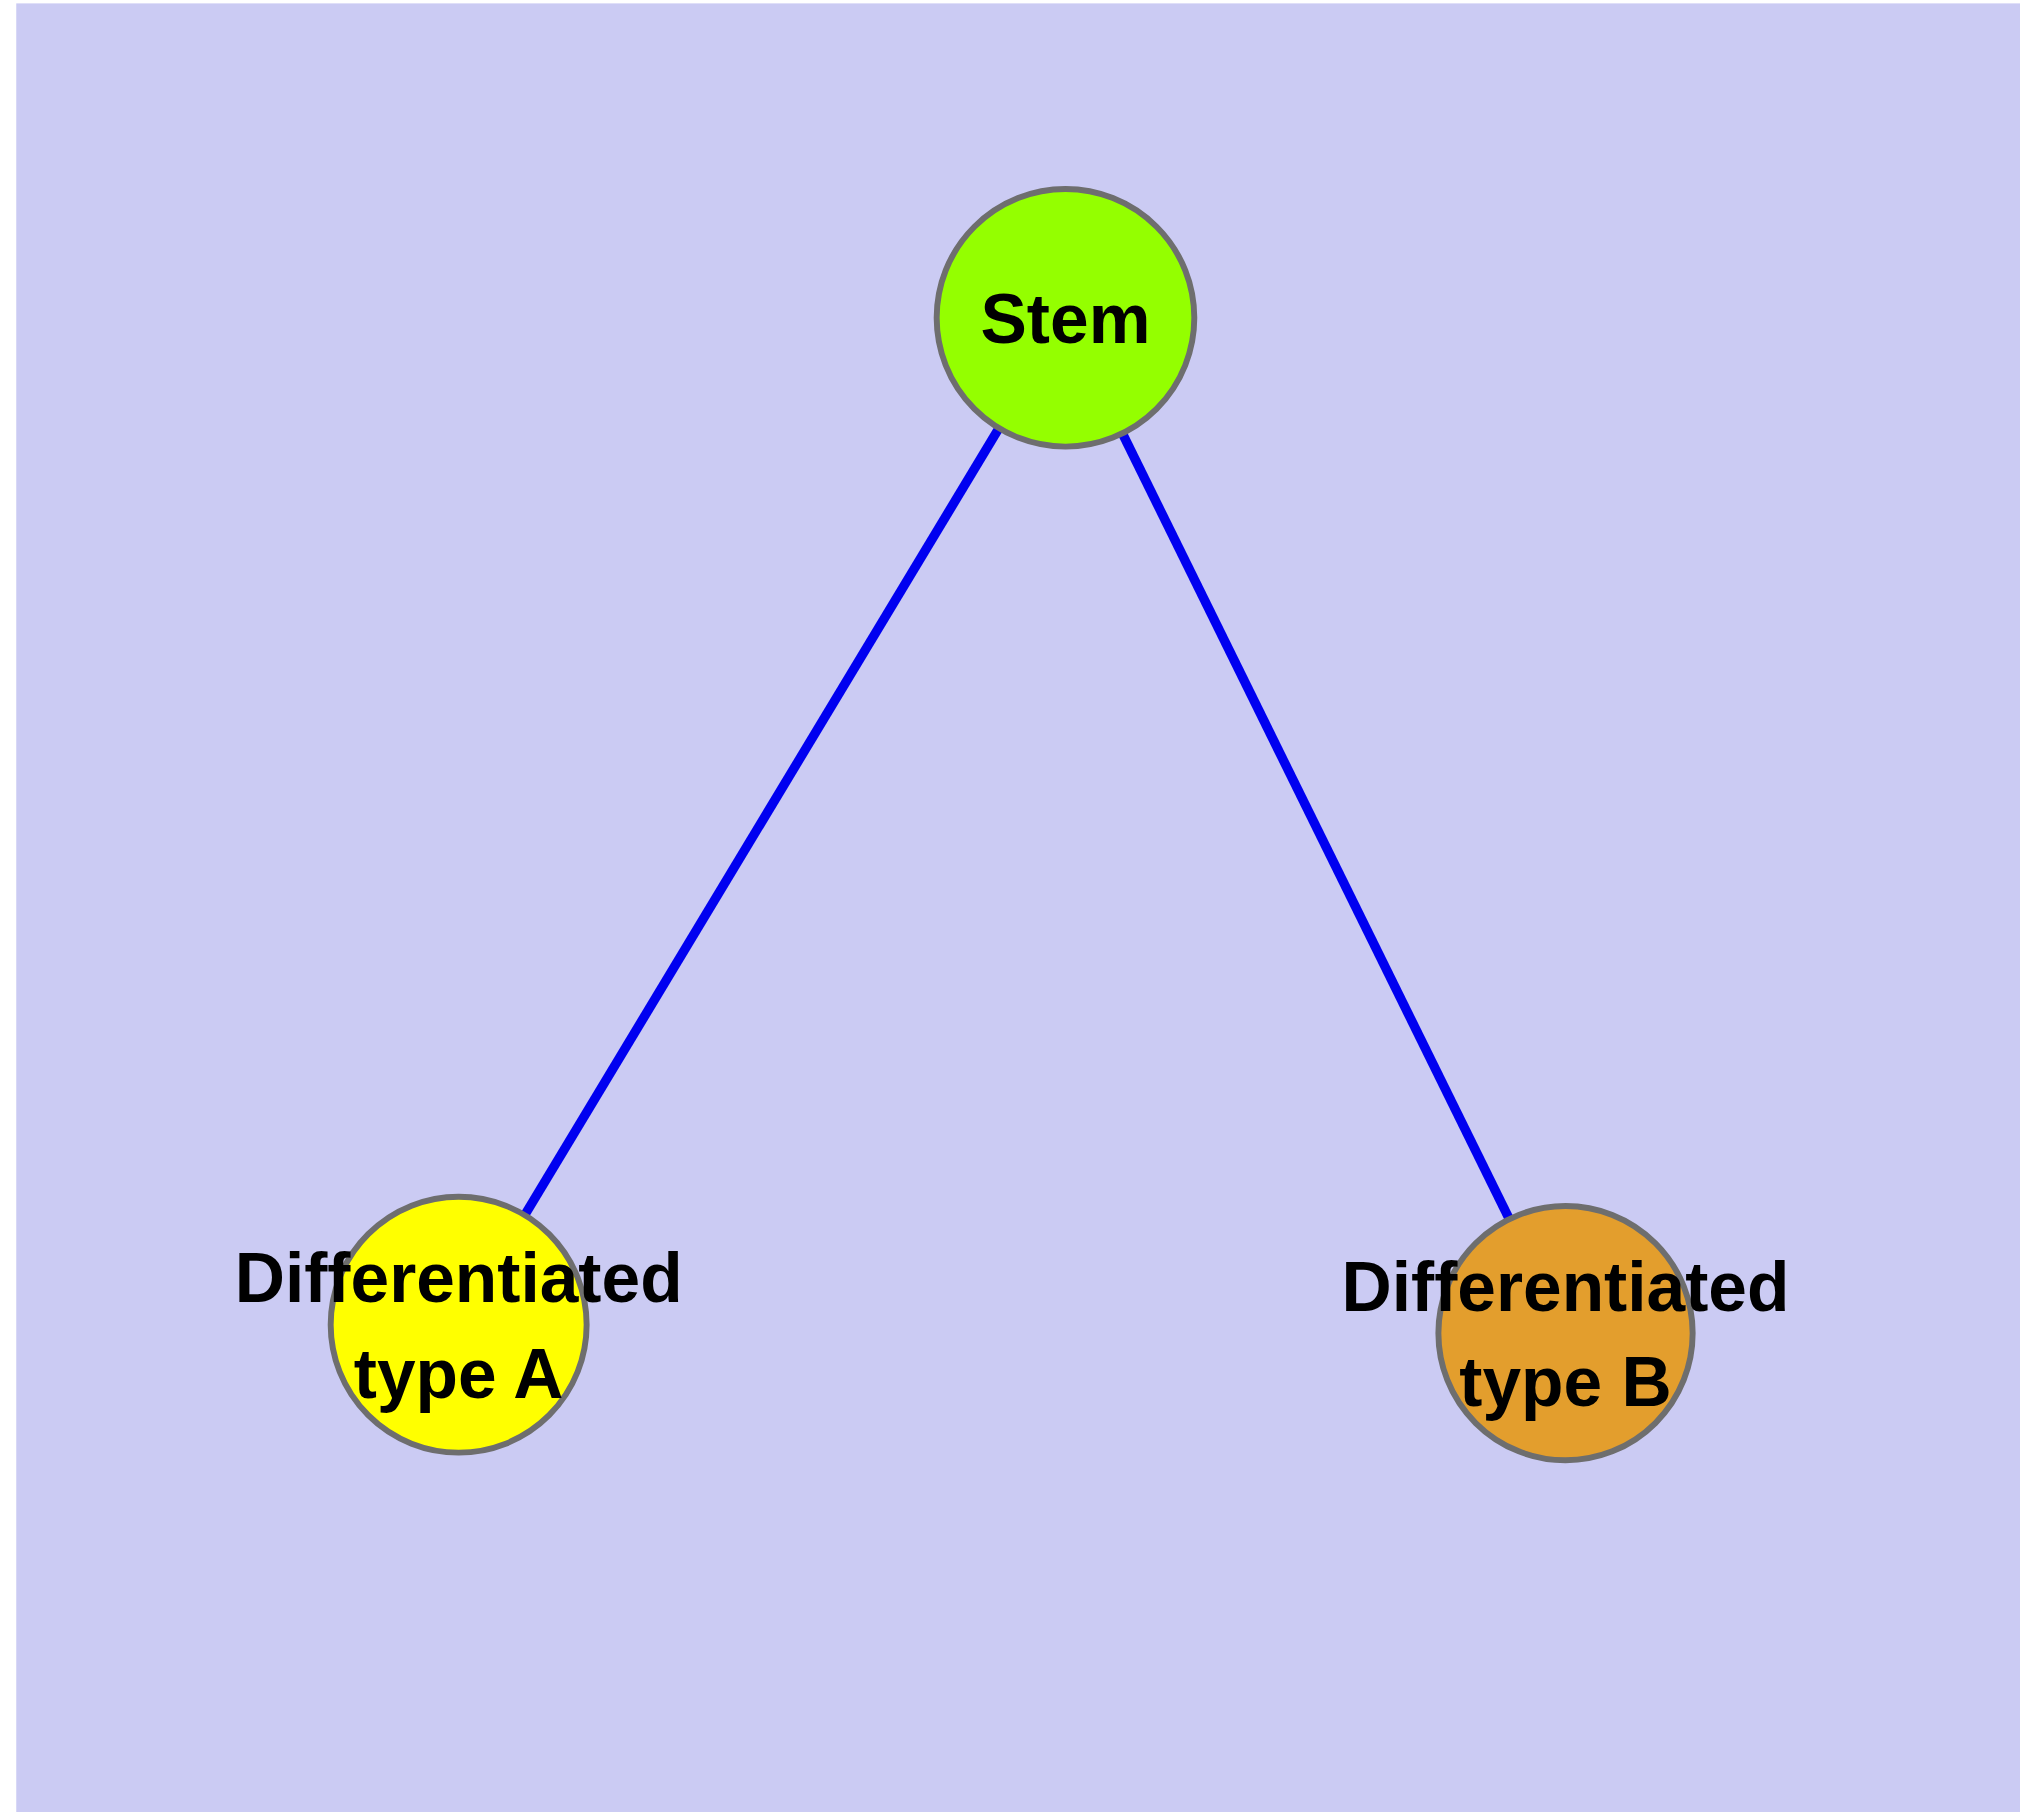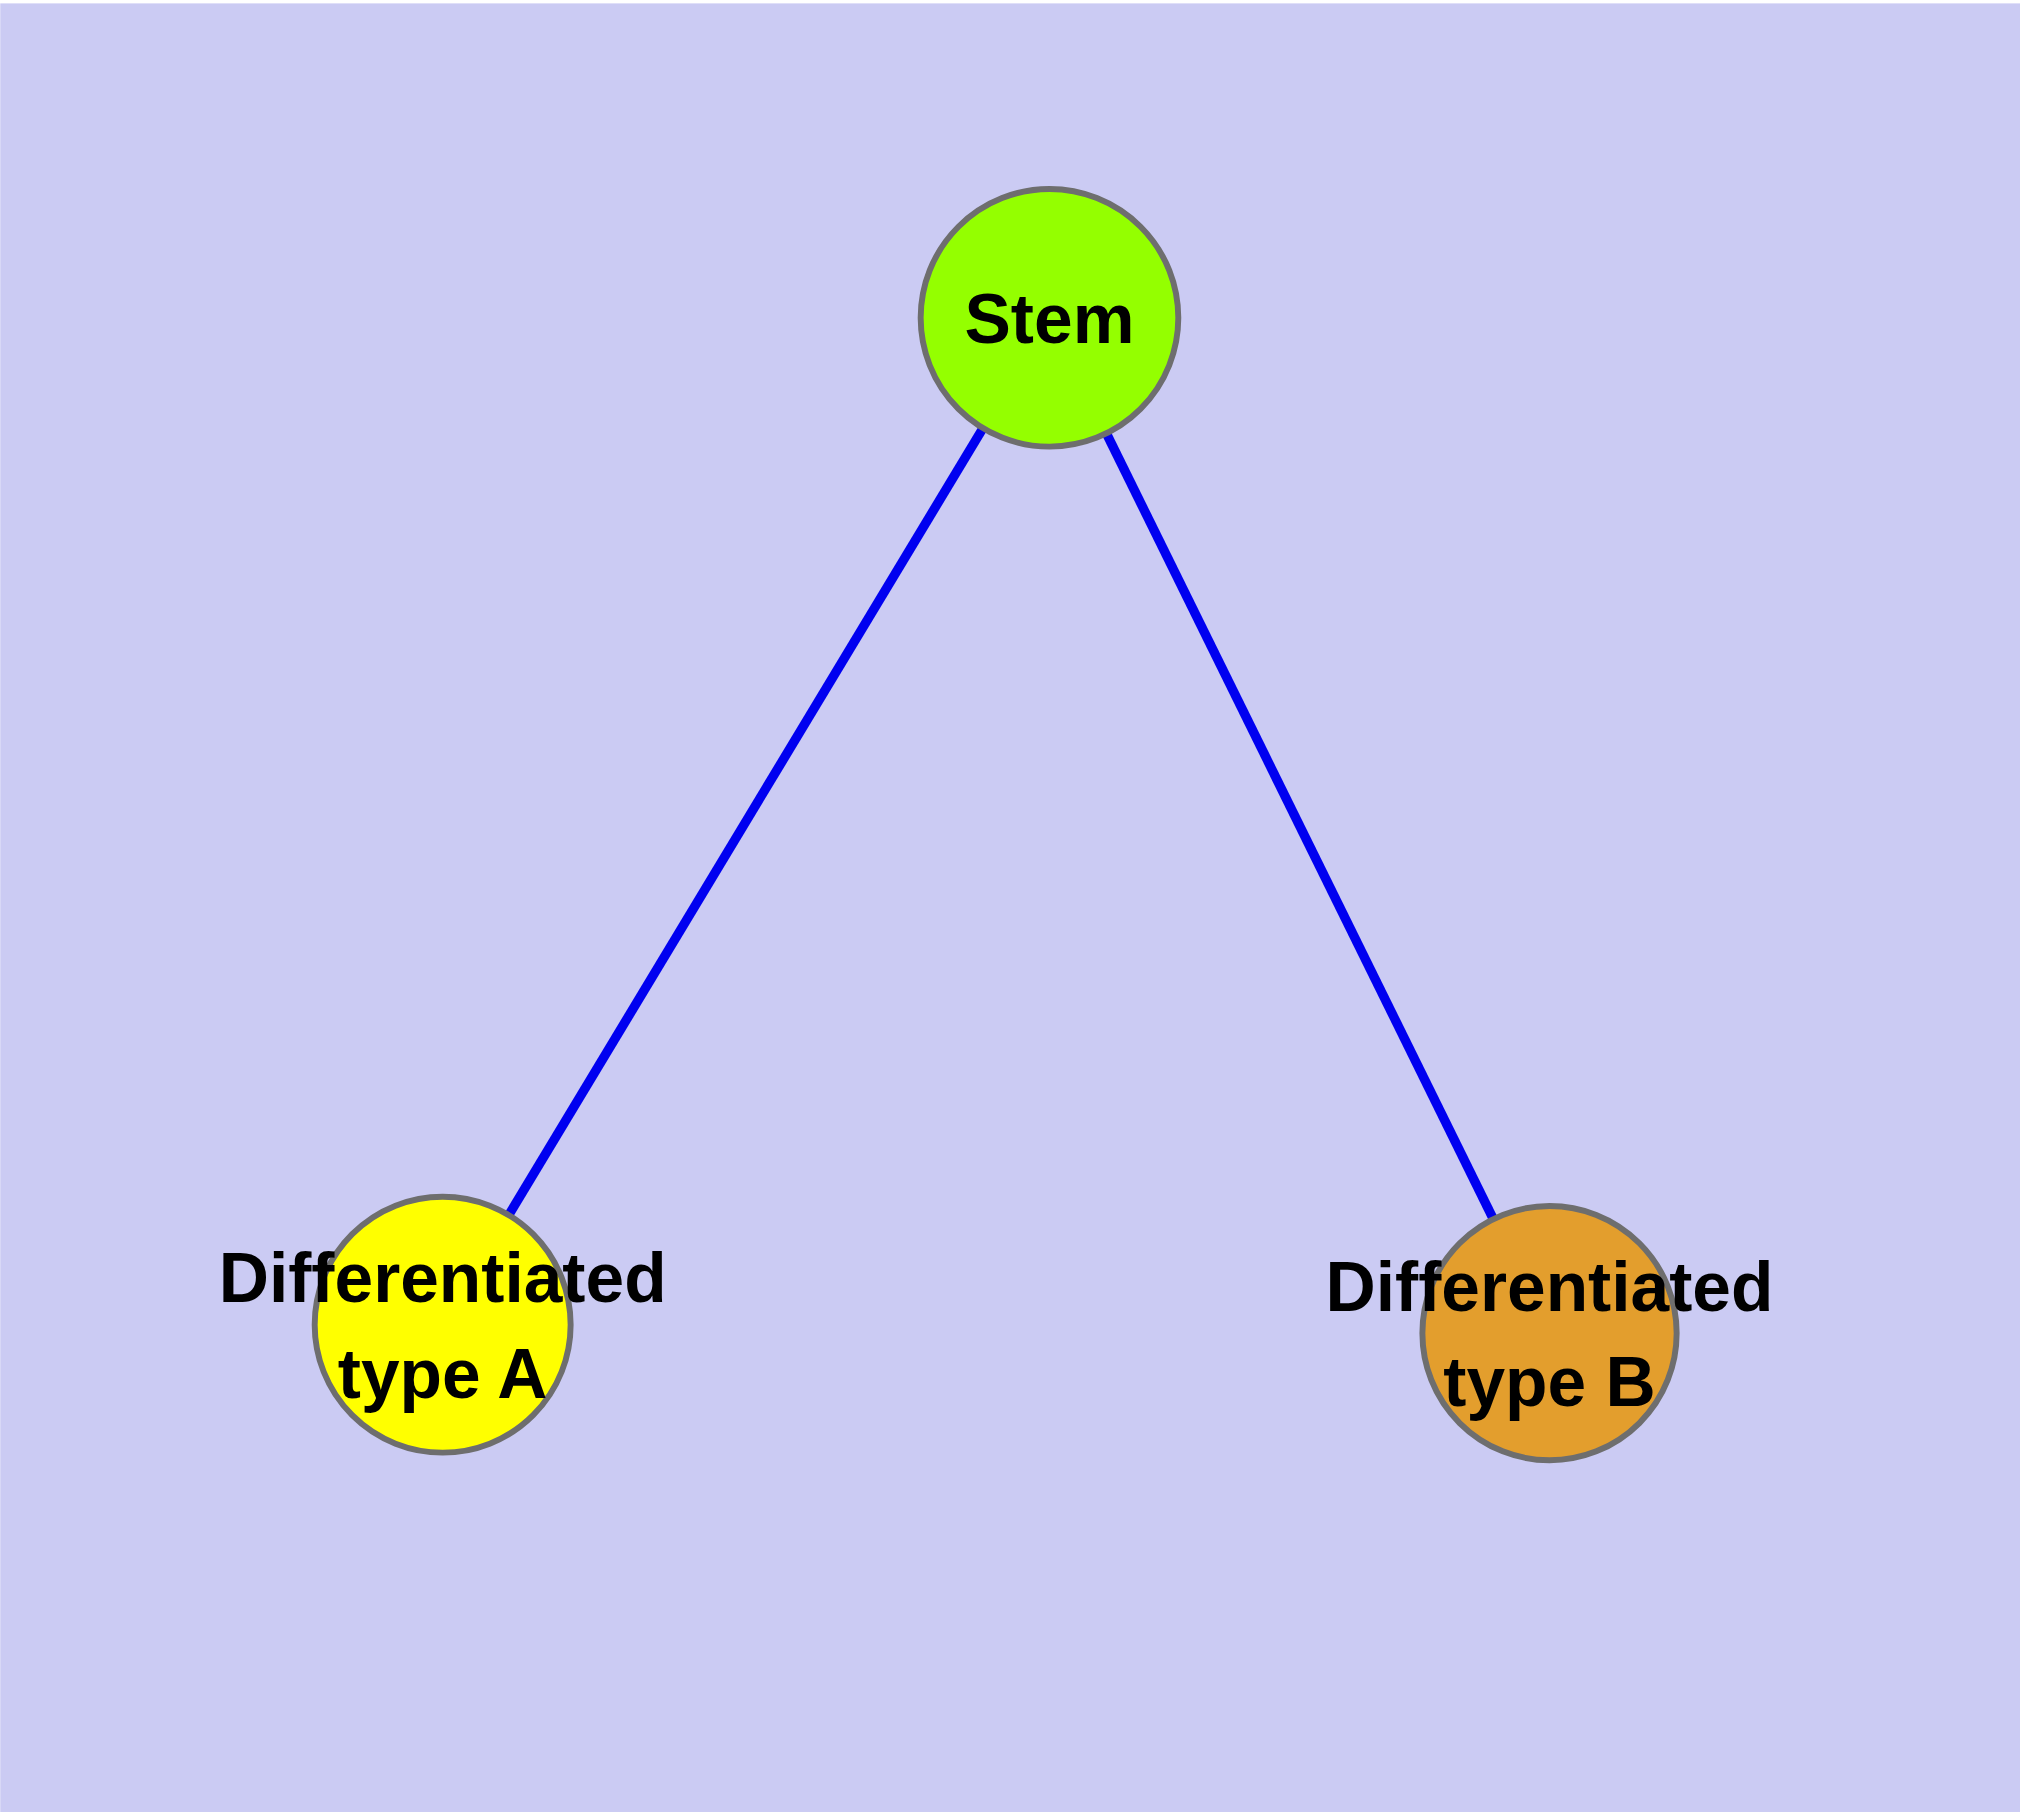--- a/index.html
+++ b/index.html
@@ -6,21 +6,21 @@
     margin: 0;
     padding: 0;
     width: 2021px;
     height: 1812px;
     overflow: hidden;
     background: #ffffff;
     font-family: "Liberation Sans", sans-serif;
   }
   #stage {
     position: absolute;
-    top: 0; left: 0;
+    top: 0; left: 16px;
     width: 1739px;
     height: 1812px;
   }
   #graph-svg {
     display: block;
     width: 2021px;
     height: 1812px;
   }
   .node-label {
     font-family: "Liberation Sans", sans-serif;

